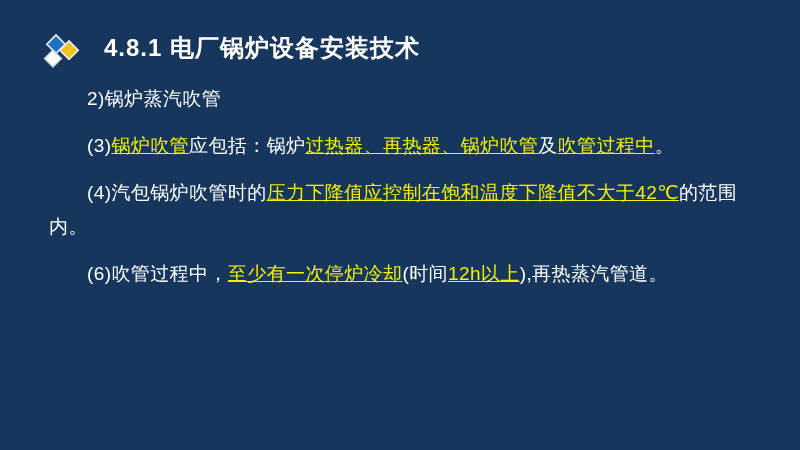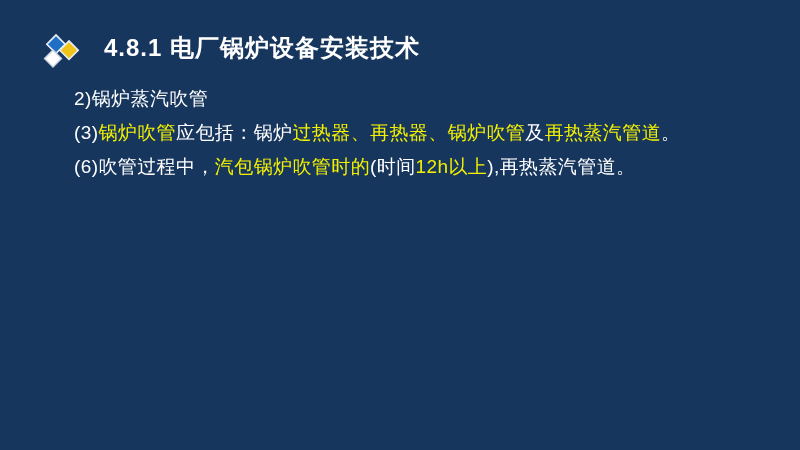--- a/index.html
+++ b/index.html
@@ -56,28 +56,28 @@
     position: absolute;
     left: 36px;
     top: 82px;
     width: 730px;
   }
   .para {
     font-size: 19px;
     line-height: 34px;
     color: #ffffff;
     text-indent: 2em;
-    margin: 0;
+    margin: 13px;
     letter-spacing: 0.4px;
     word-break: break-all;
   }
   .para + .para { margin-top: 0px; }
 
   .w { color: #ffffff; }
-  .y { color: #f2f000; }
+  .y { color: #f2f000; text-decoration: underline; }
 
   
   .p1 { margin-top: 0px; }
   .p2 { margin-top: 4px; }
   .p3 { margin-top: 4px; }
   .p4 { margin-top: 4px; }
 </style>
 </head>
 <body>
 
@@ -105,22 +105,25 @@
     <div class="title">4.8.1 电厂锅炉设备安装技术</div>
   </div>
 
   <div class="body-block">
 
     <p class="para p1">
       <span class="w">2)锅炉蒸汽吹管</span>
     </p>
 
     <p class="para p2">
-      <span class="w">(3)</span><span class="y">锅炉吹管</span><span class="w">应包括：锅炉</span><span class="y">过热器、再热器、锅炉吹管</span><span class="w">及</span><span class="y">再热蒸汽管道</span><span class="w">。</span>
+      <span class="w">(3)</span><span class="y">锅炉吹管</span><span class="w">应包括：锅炉</span><span class="y">过热器、再热器、锅炉吹管</span><span class="w">及</span><span class="y">吹管过程中</span><span class="w">。</span>
     </p>
 
+    <p class="para p3">
+      <span class="w">(4)汽包锅炉吹管时的</span><span class="y">压力下降值应控制在饱和温度下降值不大于42℃</span><span class="w">的范围内。</span>
+    </p>
 
     <p class="para p4">
-      <span class="w">(6)吹管过程中，</span><span class="y">汽包锅炉吹管时的</span><span class="w">(时间</span><span class="y">12h以上</span><span class="w">),再热蒸汽管道。</span>
+      <span class="w">(6)吹管过程中，</span><span class="y">至少有一次停炉冷却</span><span class="w">(时间</span><span class="y">12h以上</span><span class="w">),再热蒸汽管道。</span>
     </p>
 
   </div>
 </div>
 
 </body></html>

